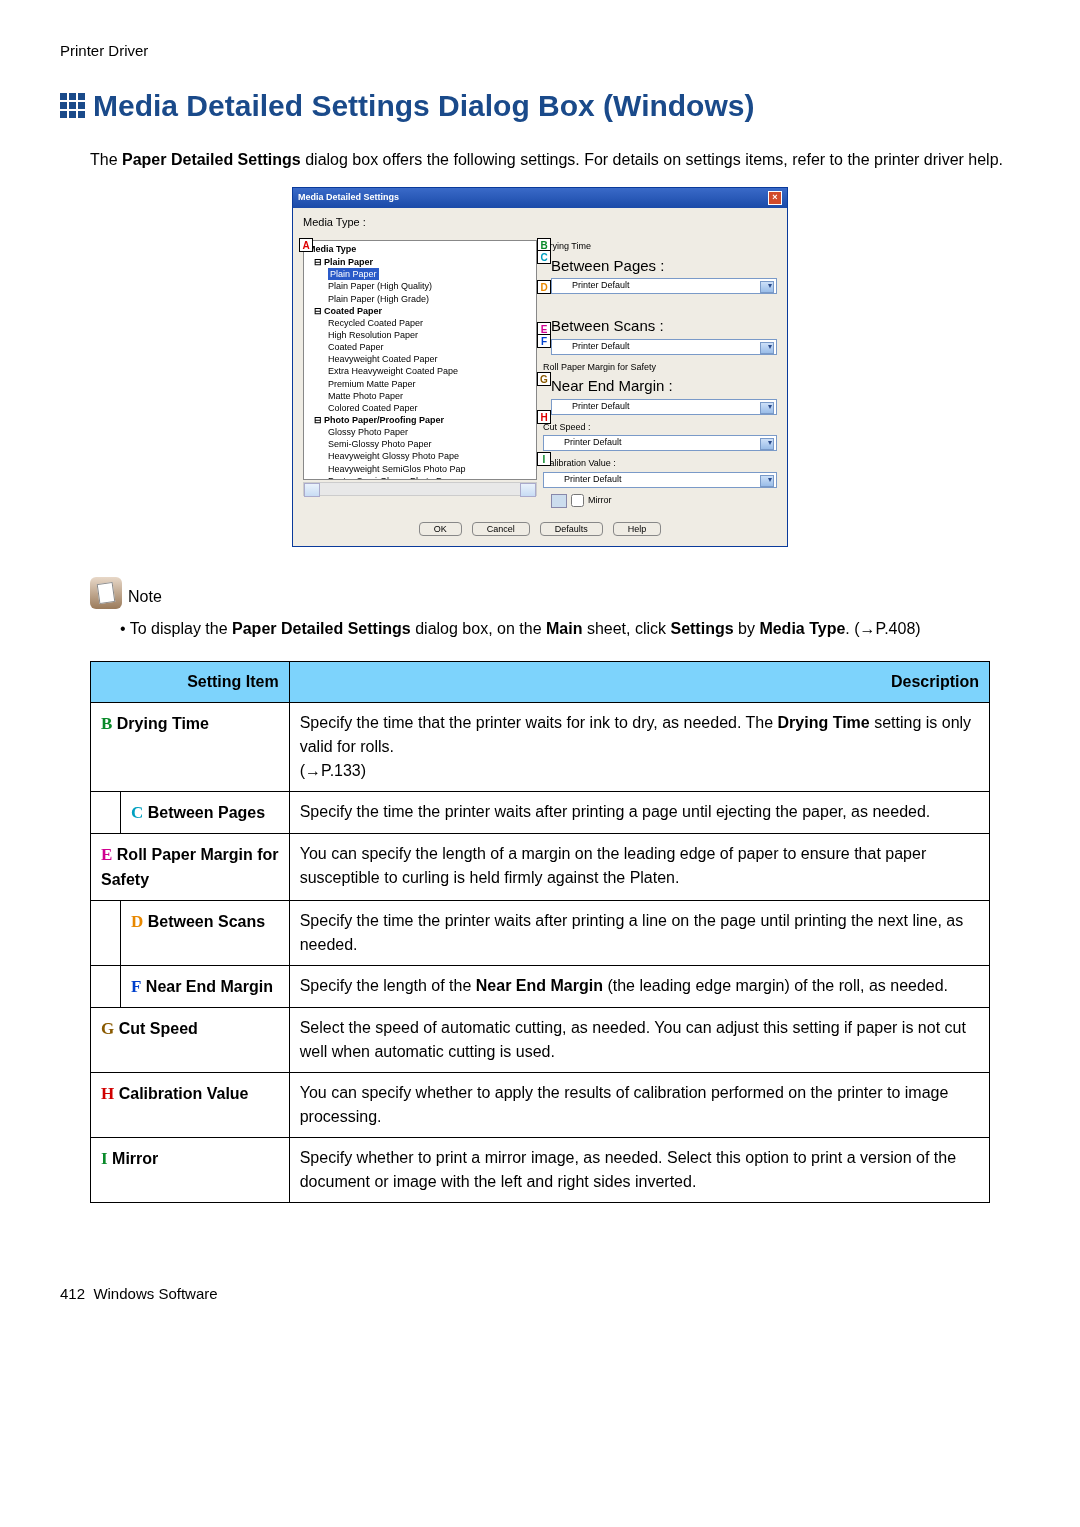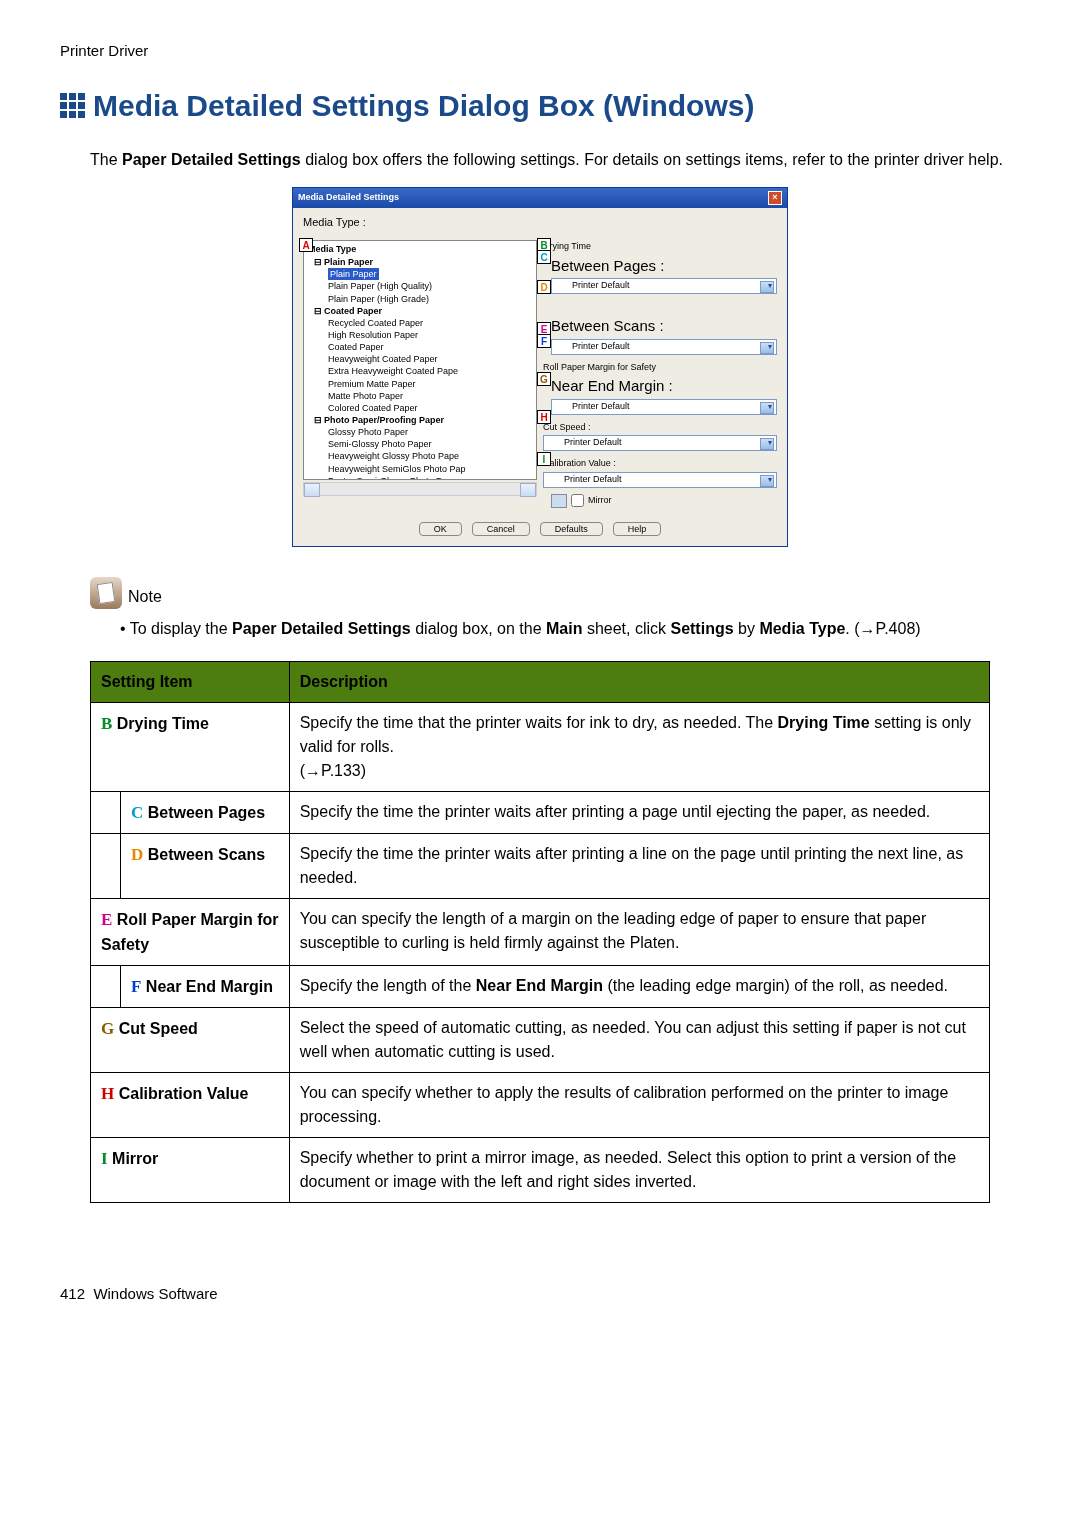--- a/index.html
+++ b/index.html
@@ -205,22 +205,22 @@
       border-collapse: collapse;
       width: calc(100% - 60px);
     }
     .settings-table th, .settings-table td {
       border: 1px solid #000;
       padding: 8px 10px;
       text-align: left;
       vertical-align: top;
     }
     .settings-table th {
-      background: #4d7c0f;
-      text-align: left;
+      background: #7dd3fc;
+      text-align: right;
       font-weight: bold;
     }
     .settings-table td.indent {
       border-left: 1px solid #000;
       width: 30px;
     }
     .letter {
       font-weight: bold;
       font-family: "Times New Roman", serif;
       font-size: 17px;
@@ -368,29 +368,29 @@
     <td colspan="2"><span class="letter B">B</span> <b>Drying Time</b></td>
     <td><span>Specify the time that the printer waits for ink to dry, as needed. The </span><b>Drying Time</b><span style="white-space:pre-line;"> setting is only valid for rolls.
 (→P.133)</span></td>
   </tr>
   <tr>
     <td class="indent"></td>
     <td><span class="letter C">C</span> <b>Between Pages</b></td>
     <td>Specify the time the printer waits after printing a page until ejecting the paper, as needed.</td>
   </tr>
   <tr>
+    <td colspan="2"><span class="letter E">E</span> <b>Roll Paper Margin for Safety</b></td>
+    <td>You can specify the length of a margin on the leading edge of paper to ensure that paper susceptible to curling is held firmly against the Platen.</td>
+  </tr>
+  <tr>
     <td class="indent"></td>
     <td><span class="letter D">D</span> <b>Between Scans</b></td>
     <td>Specify the time the printer waits after printing a line on the page until printing the next line, as needed.</td>
   </tr>
   <tr>
-    <td colspan="2"><span class="letter E">E</span> <b>Roll Paper Margin for Safety</b></td>
-    <td>You can specify the length of a margin on the leading edge of paper to ensure that paper susceptible to curling is held firmly against the Platen.</td>
-  </tr>
-  <tr>
     <td class="indent"></td>
     <td><span class="letter F">F</span> <b>Near End Margin</b></td>
     <td><span>Specify the length of the </span><b>Near End Margin</b><span> (the leading edge margin) of the roll, as needed.</span></td>
   </tr>
   <tr>
     <td colspan="2"><span class="letter G">G</span> <b>Cut Speed</b></td>
     <td>Select the speed of automatic cutting, as needed. You can adjust this setting if paper is not cut well when automatic cutting is used.</td>
   </tr>
   <tr>
     <td colspan="2"><span class="letter H">H</span> <b>Calibration Value</b></td>

